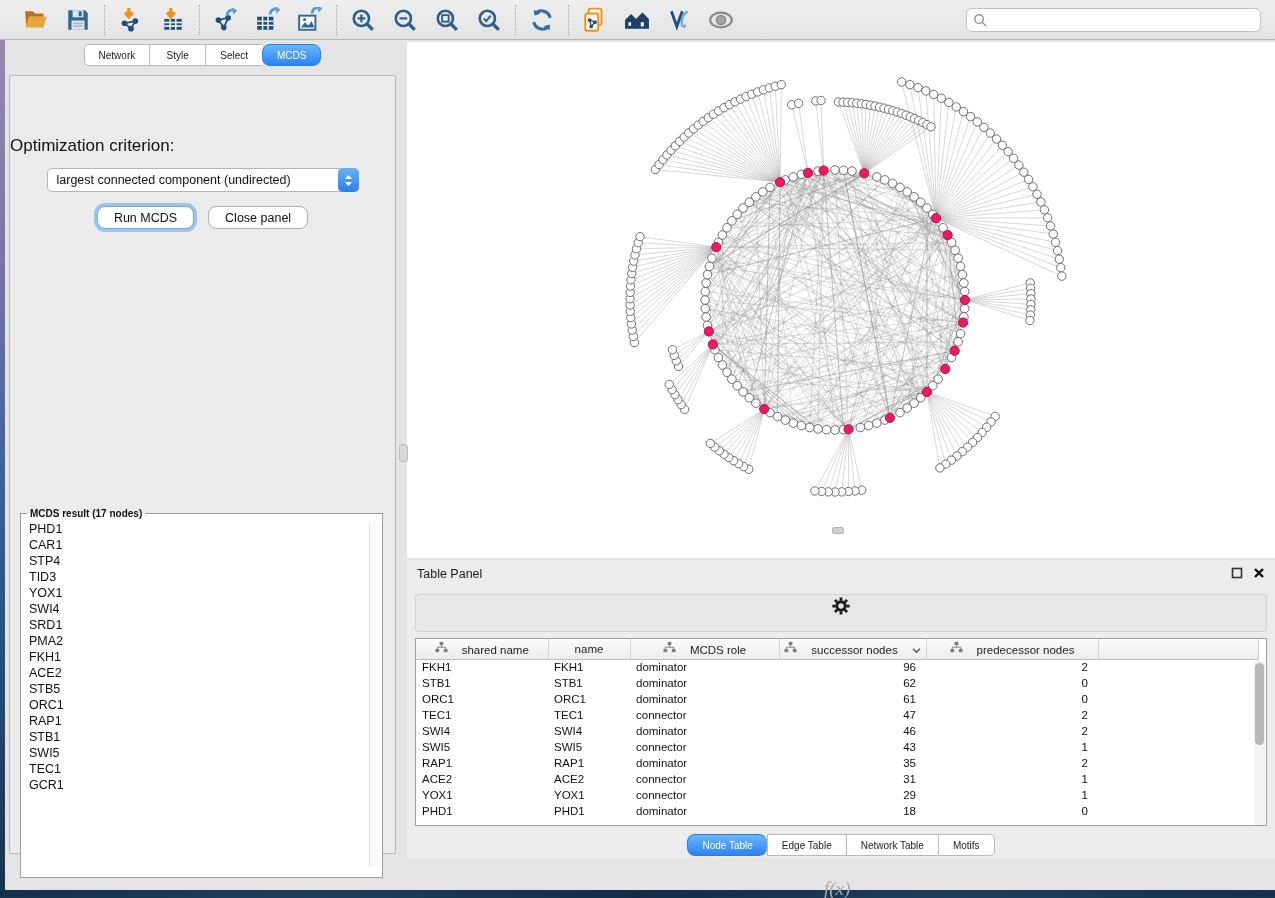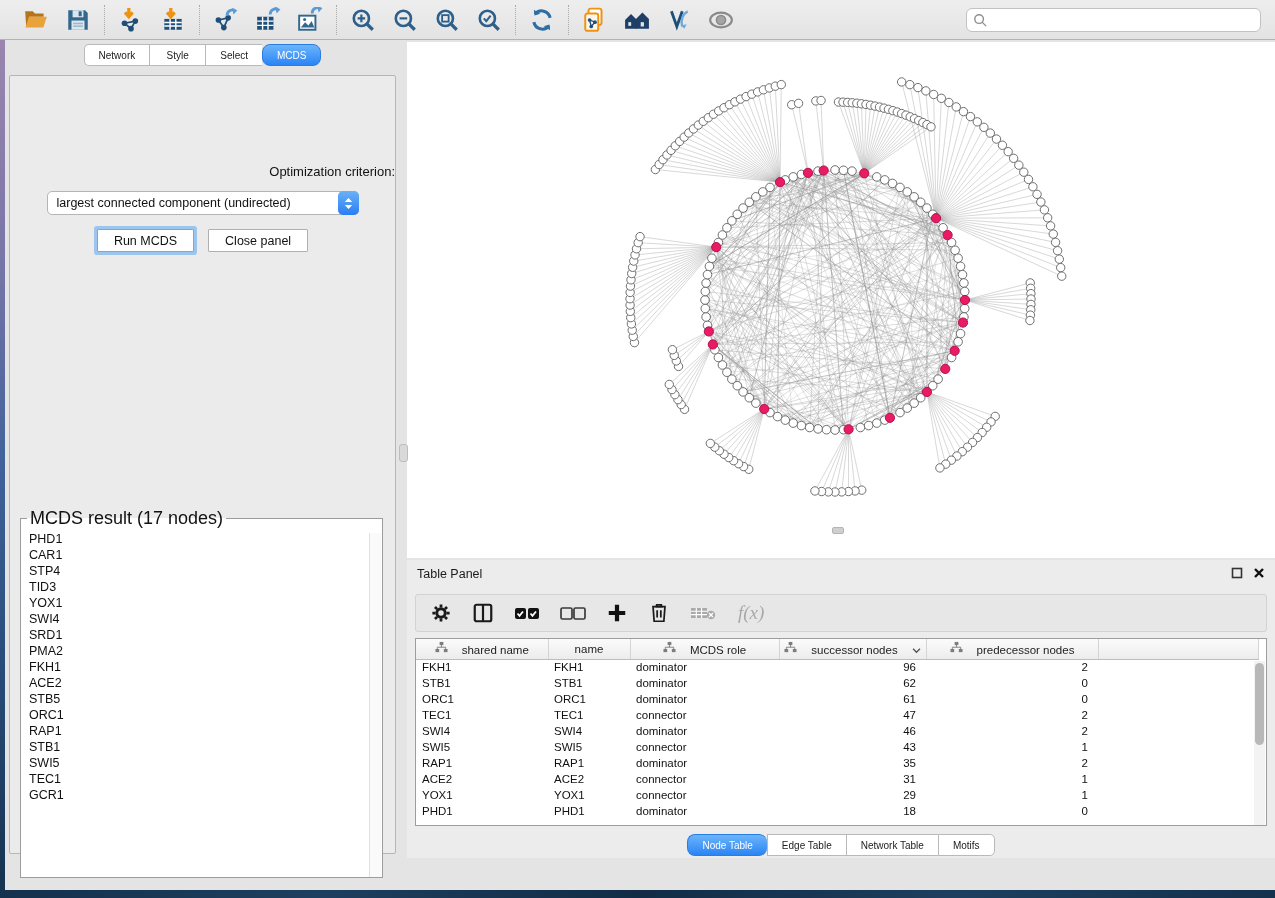--- a/index.html
+++ b/index.html
@@ -33,32 +33,32 @@
   .panel-winbtns { margin-left:auto; display:flex; gap:10px; align-items:center; }
   .cp-tabsrow { position:relative; z-index:2; display:flex; justify-content:center; height:22px; margin-top:2px; }
   .seg { display:flex; }
   .seg-tab { min-width:56px; padding:0 14px; height:22px; line-height:21px; text-align:center;
     background:#fff; border:1px solid #b9b9b9; border-right:none; font-size:10px; color:#222; }
   .seg-tab:first-child { border-radius:5px 0 0 5px; }
   .seg-tab:last-child { border-right:1px solid #b9b9b9; border-radius:0 5px 5px 0; }
   .seg-tab.active { background:linear-gradient(#6cb5fb,#2a84f5); border-color:#2a7de0; color:#fff;border-radius:8px; }
   .cp-content { position:absolute; left:4px; right:4px; top:33px; bottom:4px;
     background:#ebebeb; border:1px solid #b6b6b6; border-radius:2px; padding-top:60px; }
-  .opt-label { text-align:right; font-size:13px; color:#111; margin-bottom:12px;margin-top:28px; }
+  .opt-label { text-align:left; font-size:17px; color:#111; margin-bottom:12px; }
   .select-box { position:relative; margin:0 auto; width:312px; height:24px; background:#fff;
     border:1px solid #b5b5b5; border-radius:5px; display:flex; align-items:center; padding:0 30px 0 9px; font-size:12.5px; }
   .select-stepper { position:absolute; right:-1px; top:-1px; width:21px; height:24px; border-radius:5px;
     background:linear-gradient(#69b1f8,#2a7ef2); display:flex; flex-direction:column; align-items:center; justify-content:center; gap:1px; }
   .btn-row { display:flex; justify-content:center; gap:14px; margin-top:14px; }
-  .mac-btn { height:23px; padding:0 16px; background:#fff; border:1px solid #b0b0b0; border-radius:1px;
+  .mac-btn { height:23px; padding:0 16px; background:#fff; border:1px solid #b0b0b0; border-radius:8px;
     font-size:12.5px; font-family:"Liberation Sans",sans-serif; color:#111; }
   .mac-btn.focused { box-shadow:0 0 0 3px #9cc5ee; border-color:#7aa8d8; }
   .mcds-fieldset { position:absolute; left:10px; right:12px; top:432px; height:370px;
     border:1px solid #9c9c9c; background:#fff; padding:2px 0 0 0; }
-  .mcds-fieldset legend { font-size:18px; margin-left:6px; padding:0 3px; color:#111; }
+  .mcds-fieldset legend { font-size:10px; margin-left:6px; padding:0 3px; color:#111;font-weight:bold; }
   .mcds-list { position:relative; height:344px; overflow:hidden; padding-left:8px; }
   .mcds-item { font-size:12.5px; line-height:16px; color:#111; }
   .mcds-scroll { position:absolute; right:0; top:0; width:12px; height:344px; background:#fafafa; border-left:1px solid #e0e0e0; }
 
   
   .network-panel { position:absolute; left:407px; top:42px; width:868px; height:516px; background:#fff; }
   .net-titlebar { height:22px; background:linear-gradient(#e6e6e6,#d2d2d2); border-bottom:1px solid #a8a8a8;
     display:flex; align-items:center; padding:0 8px; position:relative; }
   .traffic { display:flex; gap:8px; }
   .light { width:12px; height:12px; border-radius:50%; }
@@ -69,21 +69,21 @@
   .net-canvas { position:relative; width:100%; height:493px; background:#fff; }
   .net-canvas svg { display:block; }
   .net-hscroll-handle { position:absolute; left:425px; bottom:1px; width:12px; height:7px;
     background:#cfcfcf; border:1px solid #b5b5b5; border-radius:2px; }
   .v-divider-handle { position:absolute; left:399px; top:444px; width:9px; height:18px;
     background:#d9d9d9; border:1px solid #bdbdbd; border-radius:3px; z-index:5; }
 
   
   .table-panel { position:absolute; left:407px; top:560px; width:868px; height:298px; background:#ececec; }
   .tp-toolbar { margin:6px 8px 0 8px; height:38px; background:#e7e7e7; border:1px solid #d2d2d2; border-radius:3px;
-    display:flex; align-items:center; gap:20px; padding:0 14px; }
+    display:flex; align-items:center; gap:20px; padding:0 14px;flex-direction:column; }
   .tp-btn { display:flex; align-items:center; justify-content:center; }
   .tbl-wrap { position:relative; margin:6px 8px 0 8px; height:188px; background:#fff; border:1px solid #9d9d9d; }
   table.nodetable { border-collapse:collapse; width:842px; table-layout:fixed; }
   .nodetable th { height:20px; background:linear-gradient(#fbfbfb,#ececec); border-right:1px solid #d4d4d4;
     border-bottom:1px solid #bdbdbd; font-weight:normal; font-size:11.5px; color:#222; padding:0 4px; white-space:nowrap; overflow:hidden; }
   .th-inner { display:flex; align-items:flex-end; justify-content:center; gap:14px; }
   .nodetable td { height:16px; font-size:11.5px; padding:0 10px 0 6px; white-space:nowrap; overflow:hidden; }
   .nodetable td.num { text-align:right; }
   .tbl-vscroll { position:absolute; right:1px; top:22px; width:11px; height:164px; background:#f3f3f3; }
   .tbl-vthumb { position:absolute; right:1px; top:2px; width:9px; height:82px; background:#b8b8b8; border-radius:5px; }

